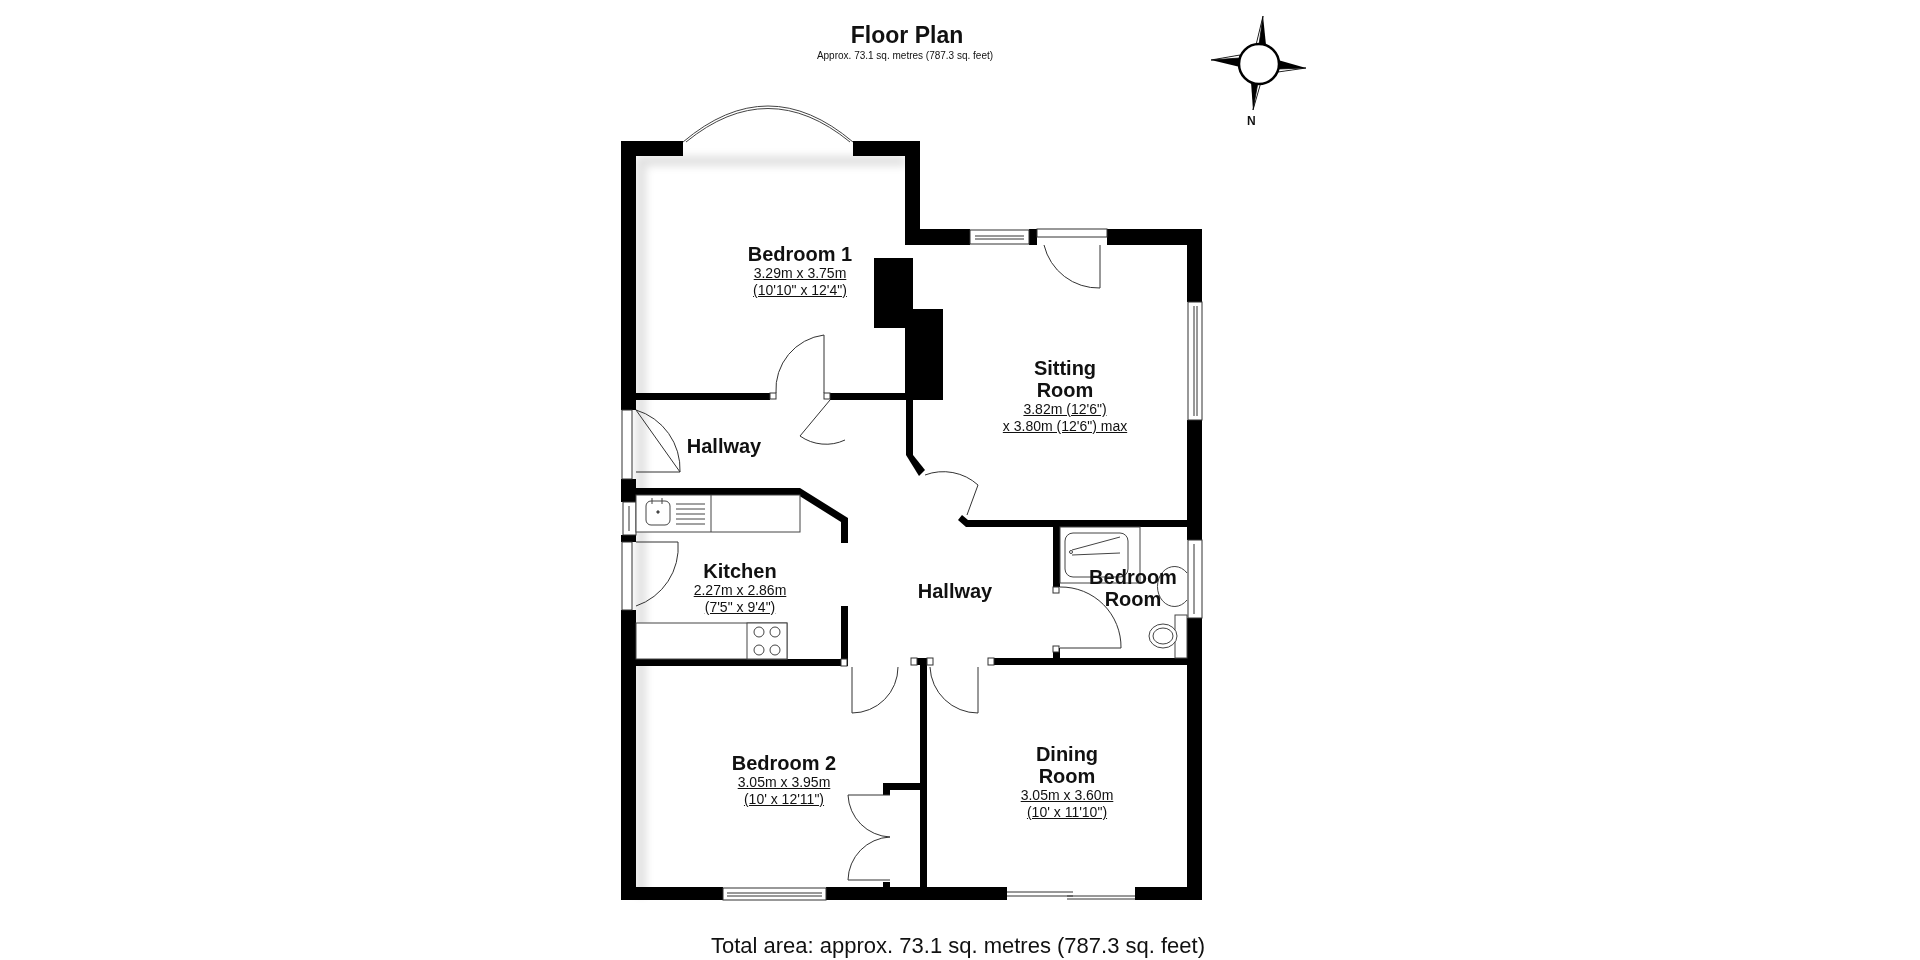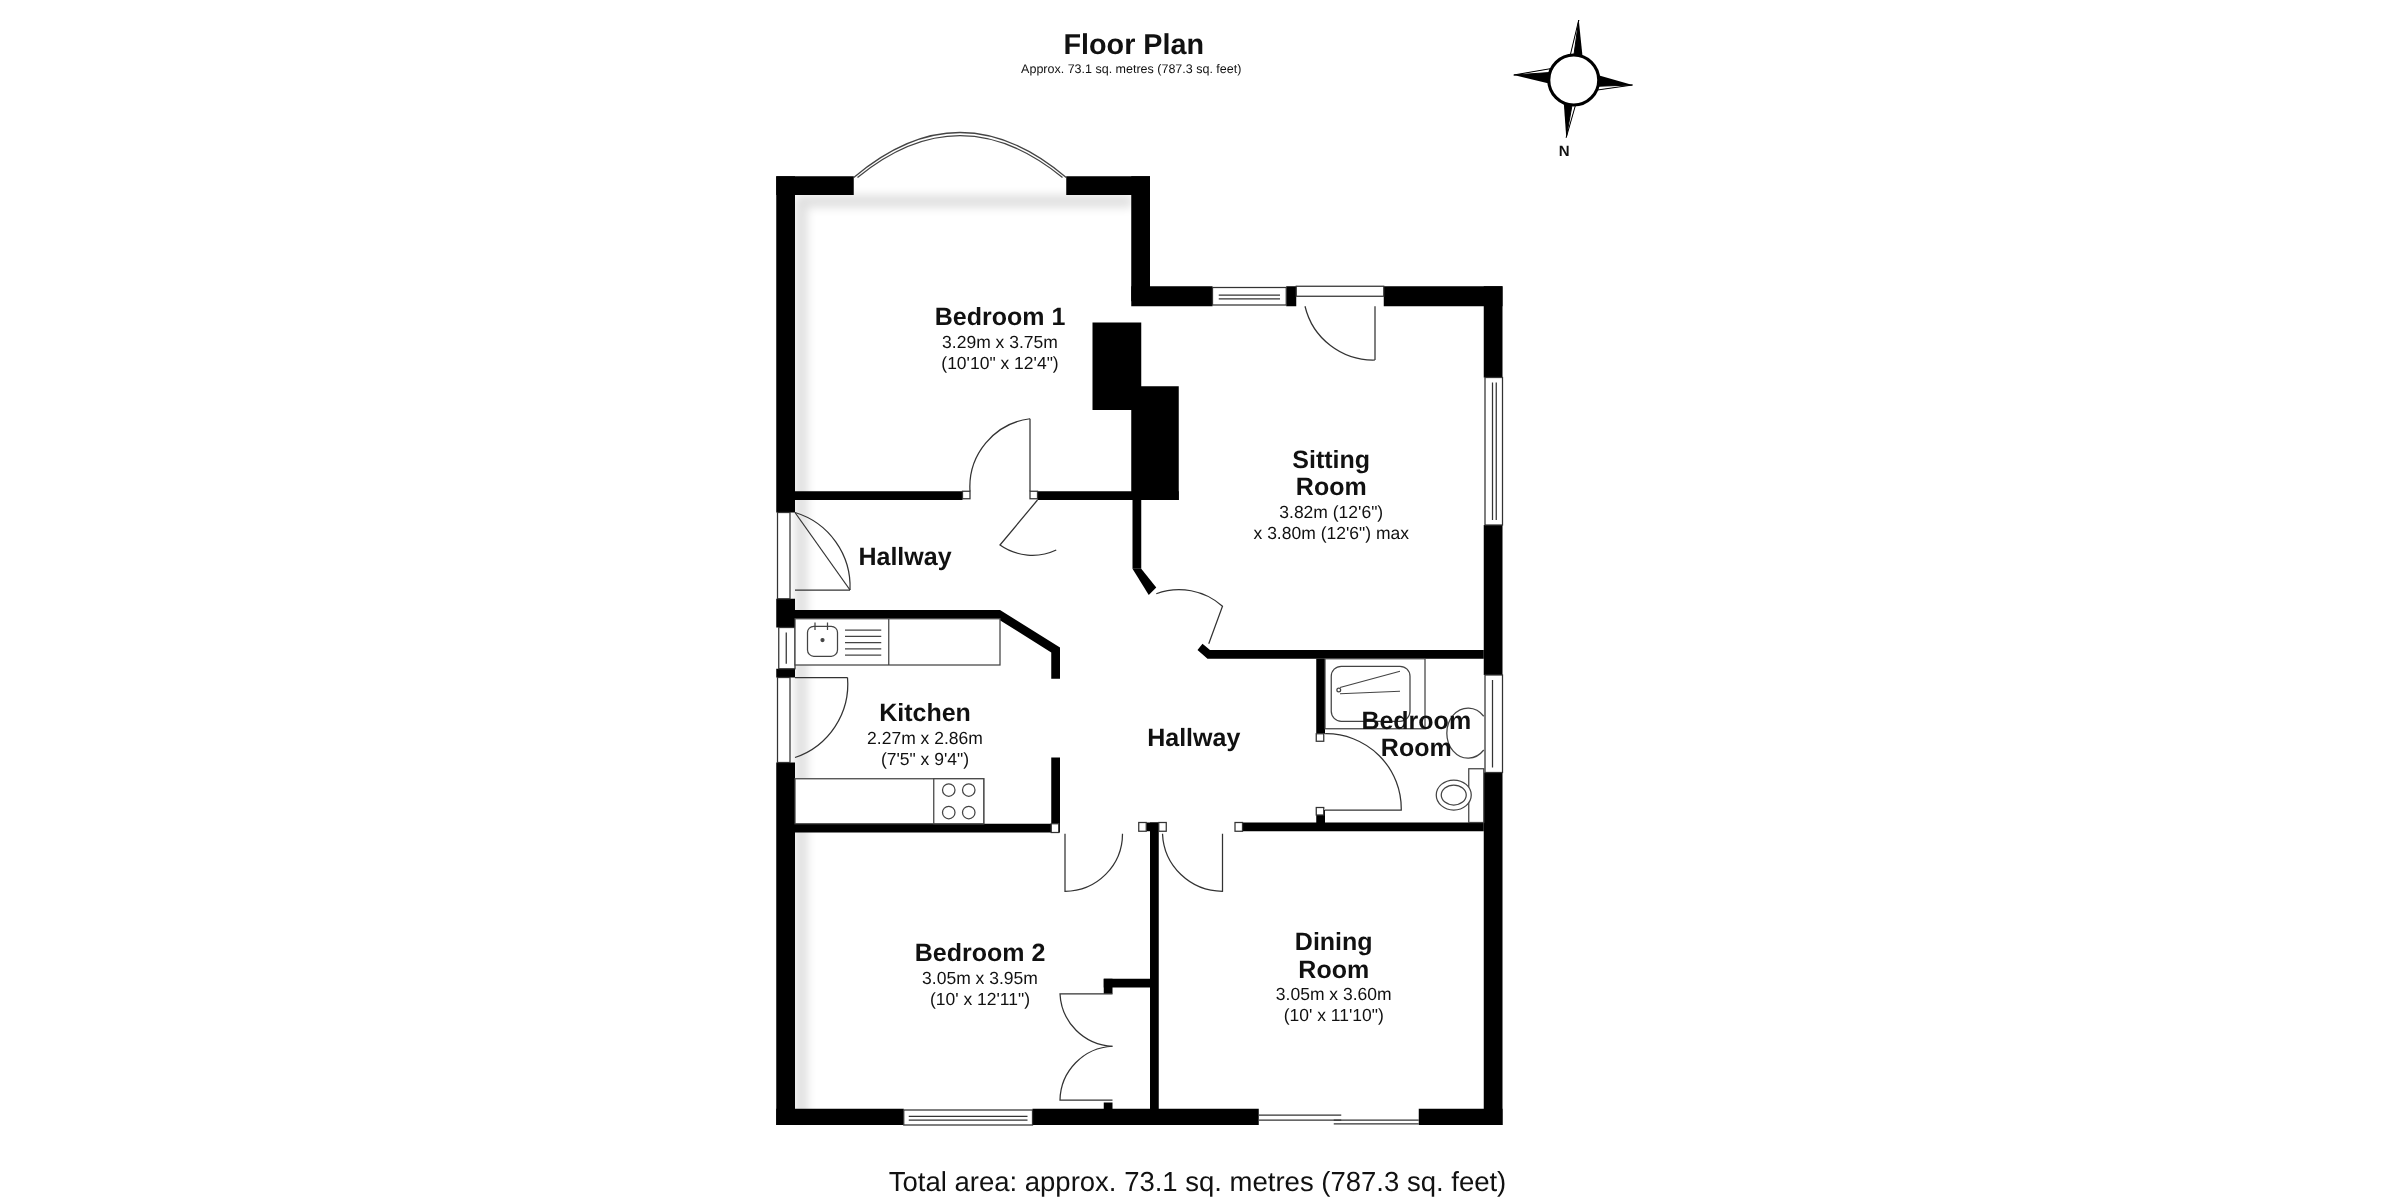--- a/index.html
+++ b/index.html
@@ -3,21 +3,21 @@
 <meta charset="utf-8">
 <style>
   html, body { margin: 0; padding: 0; background: #ffffff; }
   body { width: 1920px; height: 960px; position: relative; overflow: hidden; font-family: "Liberation Sans", sans-serif; color: #111; }
   .title { position: absolute; left: 0; width: 1814px; top: 22px; text-align: center; font-size: 23px; font-weight: bold; }
   .subtitle { position: absolute; left: 0; width: 1810px; top: 50px; text-align: center; font-size: 10px; }
   .footer { position: absolute; left: 0; width: 1916px; top: 933px; text-align: center; font-size: 22px; }
   svg.plan { position: absolute; left: 0; top: 0; }
   .room-label { position: absolute; text-align: center; line-height: 1.0; transform: translateX(-50%); white-space: nowrap; }
   .room-name { font-weight: bold; font-size: 20px; display: block; line-height: 22px; }
-  .room-dim { font-size: 14px; display: block; line-height: 17px; }
+  .room-dim { font-size: 14px; display: block; line-height: 17px; text-decoration: underline; }
   .n-label { position: absolute; left: 1247px; top: 114px; font-weight: bold; font-size: 12px; }
 </style>
 </head>
 <body>
 
 <div class="title">Floor Plan</div>
 <div class="subtitle">Approx. 73.1 sq. metres (787.3 sq. feet)</div>
 
 <svg class="plan" width="1920" height="960" viewBox="0 0 1920 960">
   <defs>

